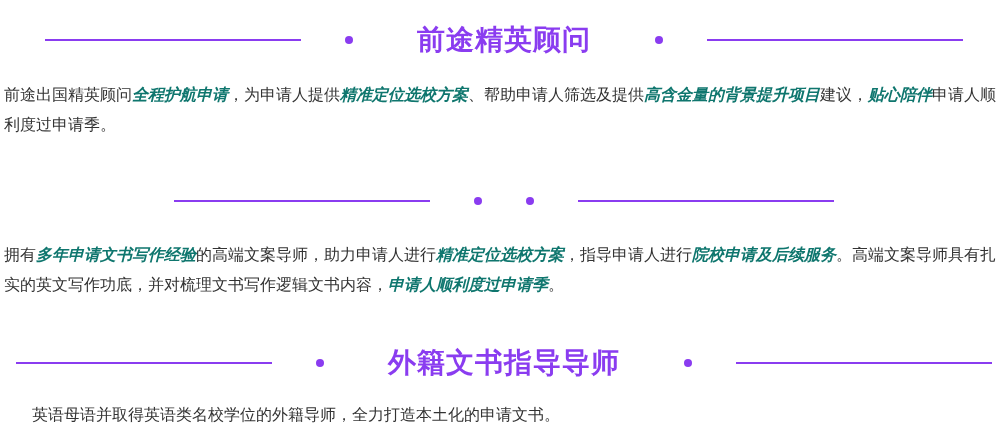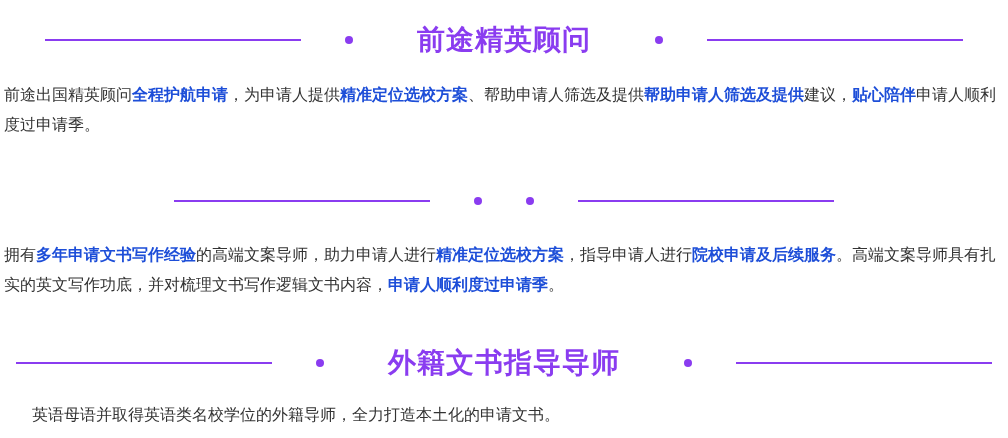--- a/index.html
+++ b/index.html
@@ -17,33 +17,33 @@
   .title {
     font-size: 28px; font-weight: bold; color: #8a3cf0;
     margin: 0 20px; letter-spacing: 1px; white-space: nowrap;
     font-family: "DejaVu Sans", sans-serif;
   }
   .para {
     position: absolute; left: 4px; width: 996px;
     font-size: 16px; line-height: 30px; color: #333333;
     margin: 0;
   }
-  .para b { font-weight: bold; color: #1d4ed8; }
+  .para b { font-weight: bold; color: #0f766e; font-style: italic; }
 </style>
 </head>
 <body>
 
 <div class="section-header" style="top:20px;">
   <div class="hline"></div>
   <div class="dot"></div>
   <div class="title">前途精英顾问</div>
   <div class="dot"></div>
   <div class="hline"></div>
 </div>
-<p class="para" style="top:80px;"><span>前途出国精英顾问</span><b>全程护航申请</b><span>，为申请人提供</span><b>精准定位选校方案</b><span>、帮助申请人筛选及提供</span><b>帮助申请人筛选及提供</b><span>建议，</span><b>贴心陪伴</b><span>申请人顺利度过申请季。</span></p>
+<p class="para" style="top:80px;"><span>前途出国精英顾问</span><b>全程护航申请</b><span>，为申请人提供</span><b>精准定位选校方案</b><span>、帮助申请人筛选及提供</span><b>高含金量的背景提升项目</b><span>建议，</span><b>贴心陪伴</b><span>申请人顺利度过申请季。</span></p>
 
 <div class="section-header" style="top:181px;">
   <div class="hline"></div>
   <div class="dot"></div>
   <div class="dot"></div>
   <div class="hline"></div>
 </div>
 <p class="para" style="top:240px;"><span>拥有</span><b>多年申请文书写作经验</b><span>的高端文案导师，助力申请人进行</span><b>精准定位选校方案</b><span>，指导申请人进行</span><b>院校申请及后续服务</b><span>。高端文案导师具有扎实的英文写作功底，并对梳理文书写作逻辑文书内容，</span><b>申请人顺利度过申请季</b><span>。</span></p>
 
 <div class="section-header" style="top:343px;align-items:center;">

